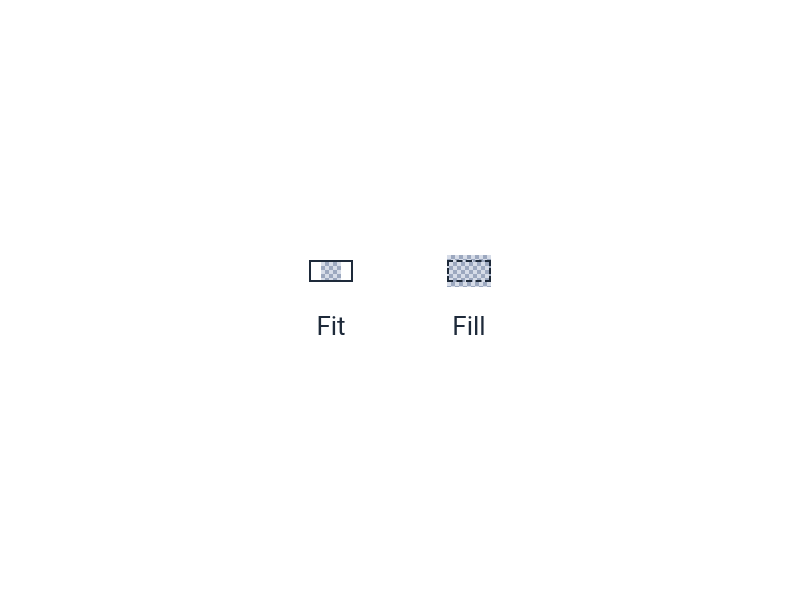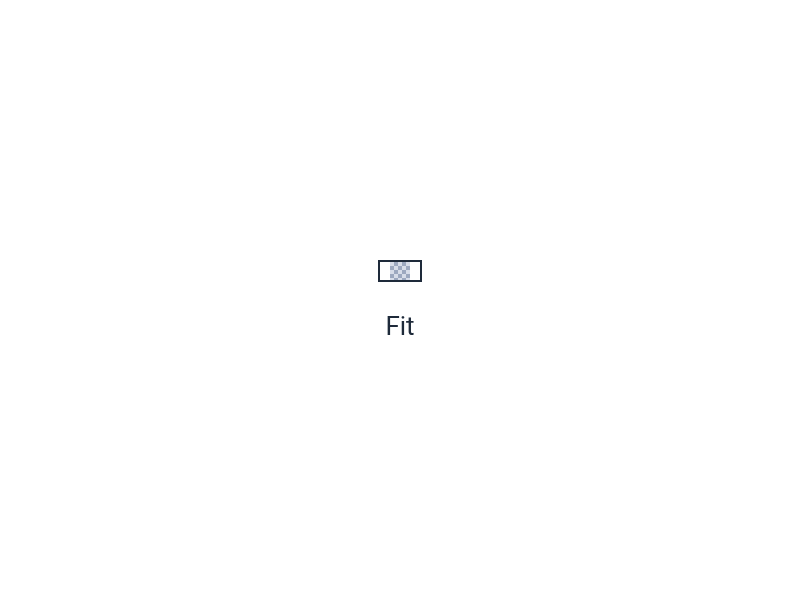--- a/index.html
+++ b/index.html
@@ -107,14 +107,20 @@
 
   <div class="option">
     <div class="icon-wrapper">
       <div class="fit-icon">
         <div class="fit-inner"></div>
       </div>
     </div>
     <span class="option-label">Fit</span>
   </div>
 
+  <div class="option">
+    <div class="icon-wrapper">
+      <div class="fill-icon"></div>
+    </div>
+    <span class="option-label">Fill</span>
+  </div>
 
 </div>
 
 </body></html>

